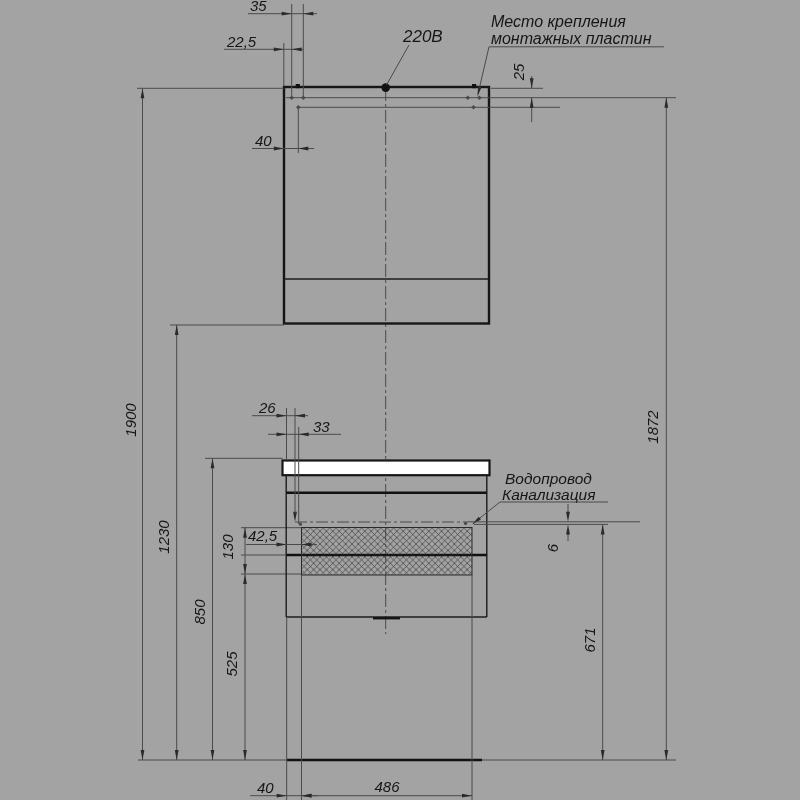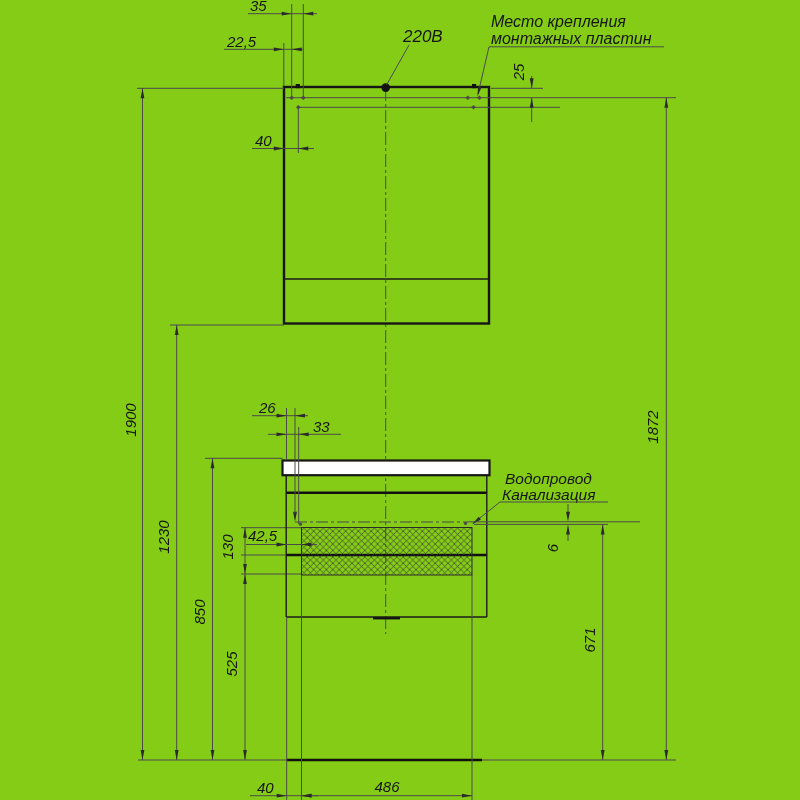--- a/index.html
+++ b/index.html
@@ -1,16 +1,16 @@
 <!DOCTYPE html>
 <html><head>
 <meta charset="utf-8">
 <style>
   html,body{margin:0;padding:0;background:#fff;}
-  .canvas{position:relative;width:800px;height:800px;background:#84cc16;overflow:hidden;
+  .canvas{position:relative;width:800px;height:800px;background:#a3a3a3;overflow:hidden;
           font-family:"Liberation Sans",sans-serif;}
   svg{position:absolute;left:0;top:0;}
   text{fill:#161616;font-family:"Liberation Sans",sans-serif;font-style:italic;}
   .dim{font-size:15px;}
   .lbl{font-size:16px;}
   .thick{stroke:#161616;stroke-width:2.4;fill:none;}
   .med{stroke:#1c1c1c;stroke-width:1.4;fill:none;}
   .thin{stroke:#4a4a4a;stroke-width:1;fill:none;}
   .xthick{stroke:#111;stroke-width:2.6;fill:none;}
   .arr{fill:#2a2a2a;stroke:none;}

